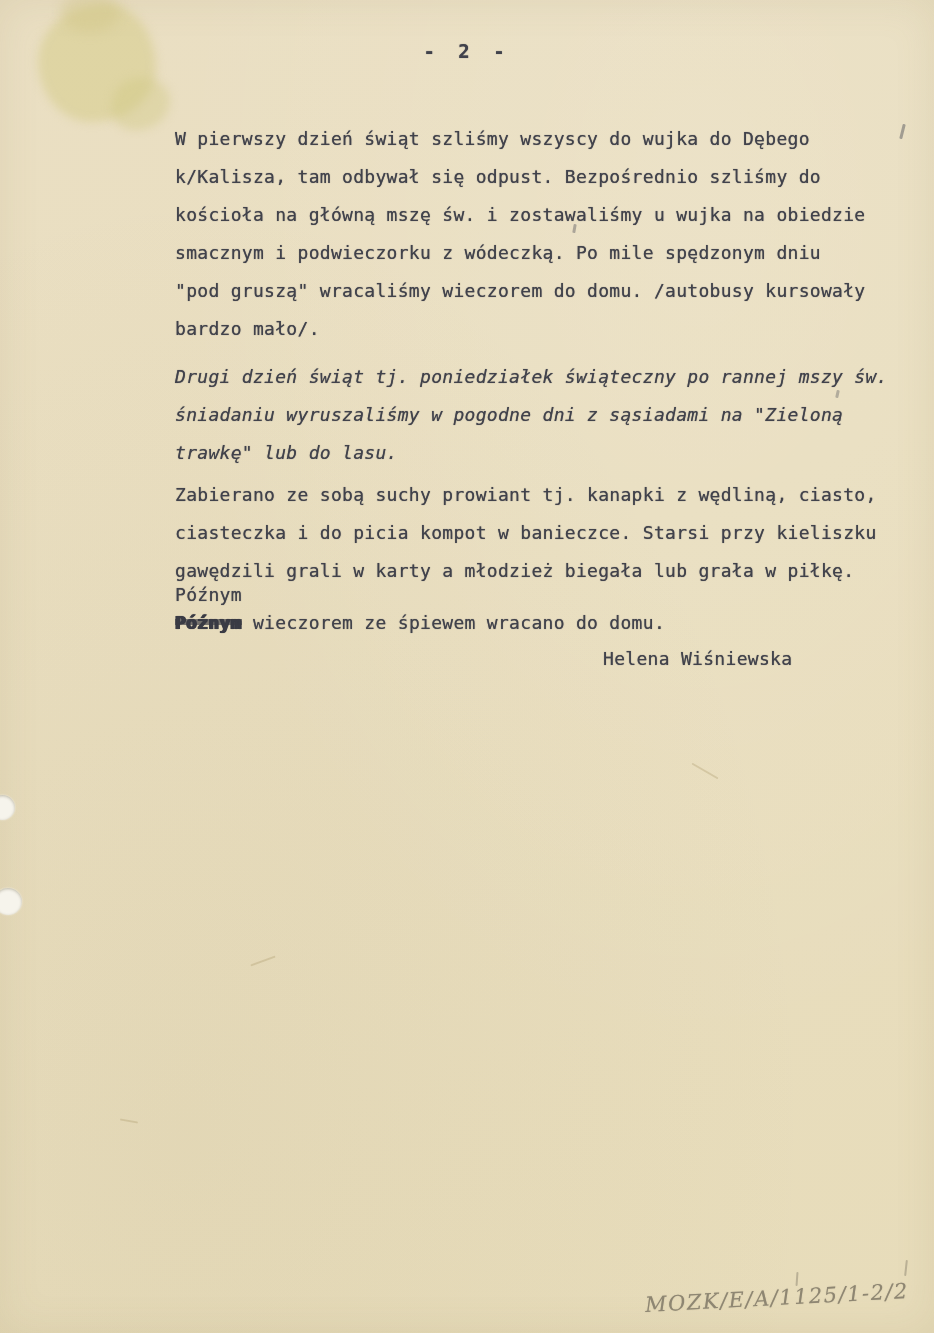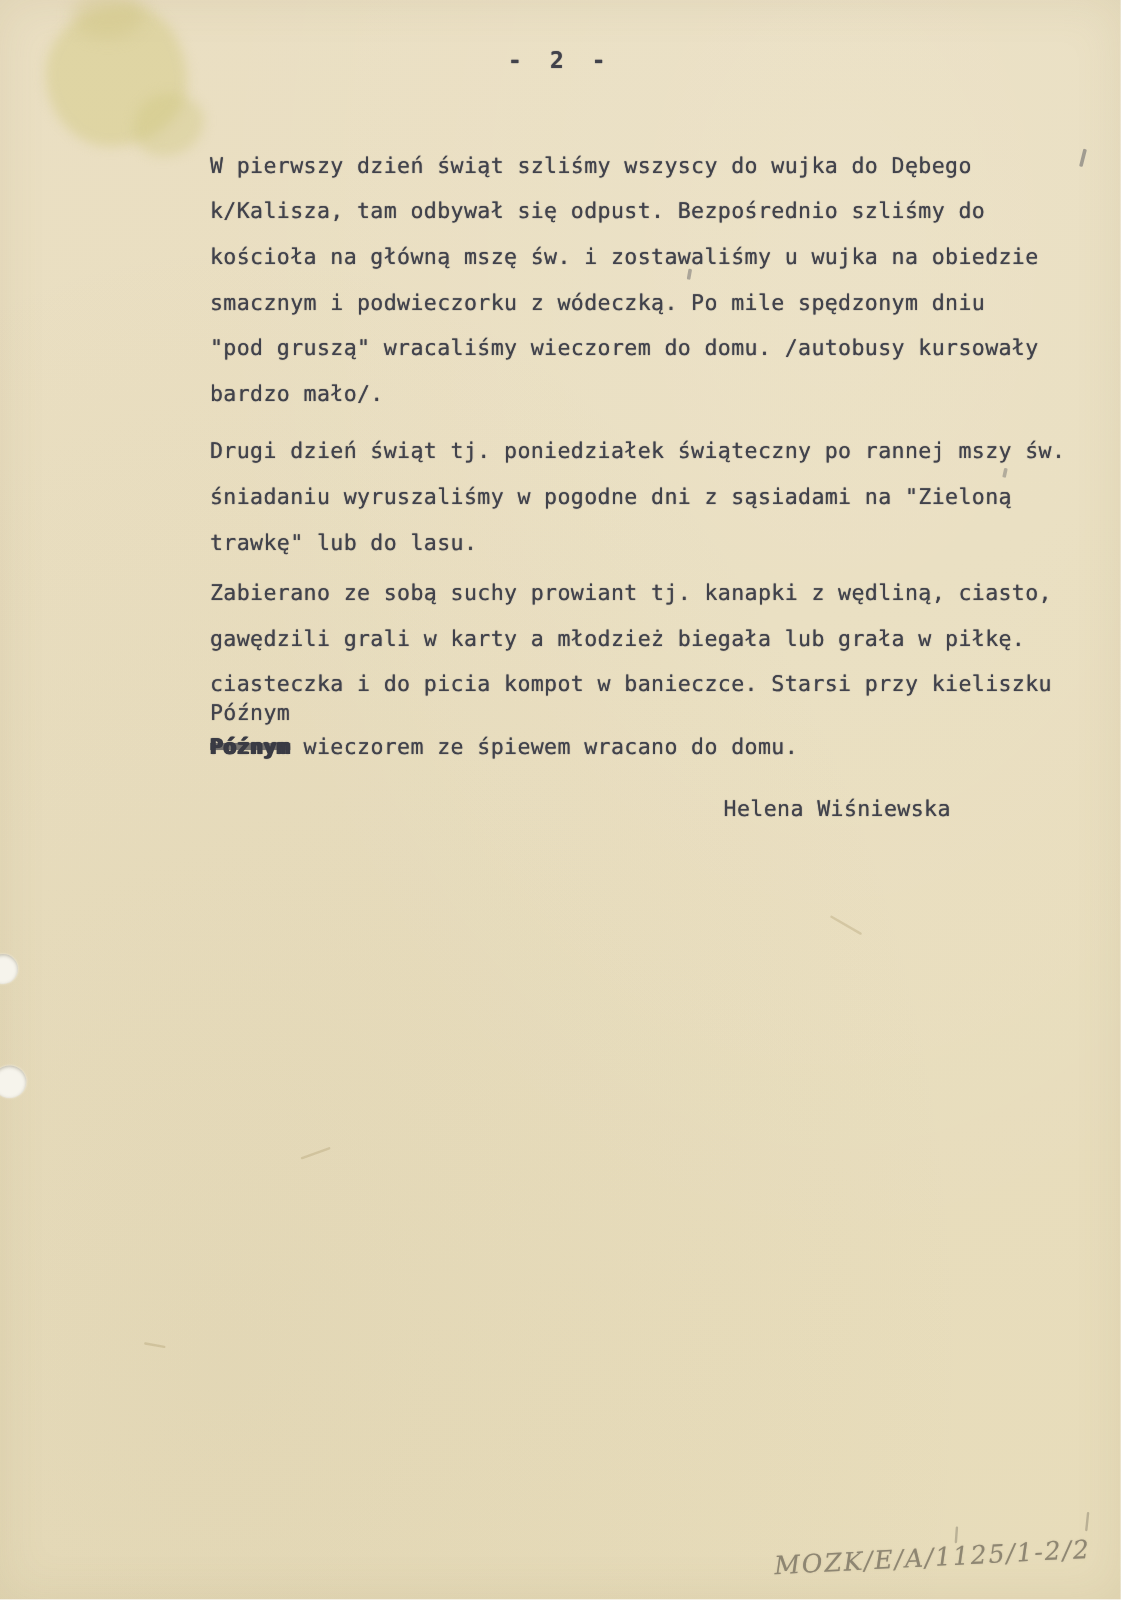--- a/index.html
+++ b/index.html
@@ -28,30 +28,30 @@
     box-shadow:inset 0 1px 3px rgba(90,80,50,0.35), 0 0 2px rgba(255,255,255,0.6);}
   .hole1{left:-10px;top:795px;width:25px;height:25px;}
   .hole2{left:-6px;top:888px;width:28px;height:27px;}
   
   .ink{color:#41424b;text-shadow:0 0 0.9px rgba(65,66,75,0.85);}
   .pageno{position:absolute;left:0;right:0;top:40px;text-align:center;
     font-size:19px;letter-spacing:6px;font-weight:bold;}
   .body-text{position:absolute;left:175px;top:120px;width:745px;
     font-size:18px;line-height:38px;letter-spacing:0.3px;}
   .para{margin:0;}
-  .p2{margin-top:10px;}
+  .p2{margin-top:10px;font-style:italic;}
   .p3{margin-top:4px;}
   .p4{margin-top:-2px;}
   .line{white-space:nowrap;}
   .insert-line{line-height:14px;font-size:18px;position:relative;top:-2px;}
   .struck{font-weight:bold;color:#3a3b44;
     text-shadow:0.9px 0 0 #3a3b44,-0.9px 0 0 #3a3b44,0 0 1px rgba(58,59,68,.8);
     background:linear-gradient(rgba(58,59,68,0) 32%, rgba(58,59,68,0.65) 34%, rgba(58,59,68,0.65) 62%, rgba(58,59,68,0) 64%);
     filter:blur(0.3px);}
-  .signature{margin-top:16px;padding-left:428px;}
+  .signature{margin-top:0;padding-left:428px;}
   
   .catalog{position:absolute;left:645px;top:1286px;
     font-family:"DejaVu Serif",serif;font-style:italic;
     font-size:21px;letter-spacing:1.5px;color:#8e8672;
     transform:rotate(-3deg);text-shadow:0 0 1px rgba(142,134,114,0.5);}
   
   .artifact{position:absolute;background:#4a4b54;opacity:0.45;border-radius:1px;}
   .a1{left:901px;top:124px;width:3px;height:15px;transform:rotate(14deg);}
   .a2{left:573px;top:224px;width:3px;height:9px;transform:rotate(10deg);opacity:0.4;}
   .a3{left:905px;top:1260px;width:2px;height:16px;transform:rotate(6deg);opacity:0.5;background:#8e8672;}
@@ -88,22 +88,22 @@
     </div>
 
     <div class="para p2">
       <div class="line">Drugi dzień świąt tj. poniedziałek świąteczny po rannej mszy św.</div>
       <div class="line">śniadaniu wyruszaliśmy w pogodne dni z sąsiadami na "Zieloną</div>
       <div class="line">trawkę" lub do lasu.</div>
     </div>
 
     <div class="para p3">
       <div class="line">Zabierano ze sobą suchy prowiant tj. kanapki z wędliną, ciasto,</div>
+      <div class="line">ciasteczka i do picia kompot w banieczce. Starsi przy kieliszku</div>
       <div class="line">gawędzili grali w karty a młodzież biegała lub grała w piłkę.</div>
-      <div class="line">ciasteczka i do picia kompot w banieczce. Starsi przy kieliszku</div>
       <div class="line insert-line">Późnym</div>
       <div class="line"><span class="struck">Późnym</span><span> wieczorem ze śpiewem wracano do domu.</span></div>
     </div>
 
     <div class="para p4">
     </div>
 
     <div class="signature">Helena Wiśniewska</div>
   </div>
 

